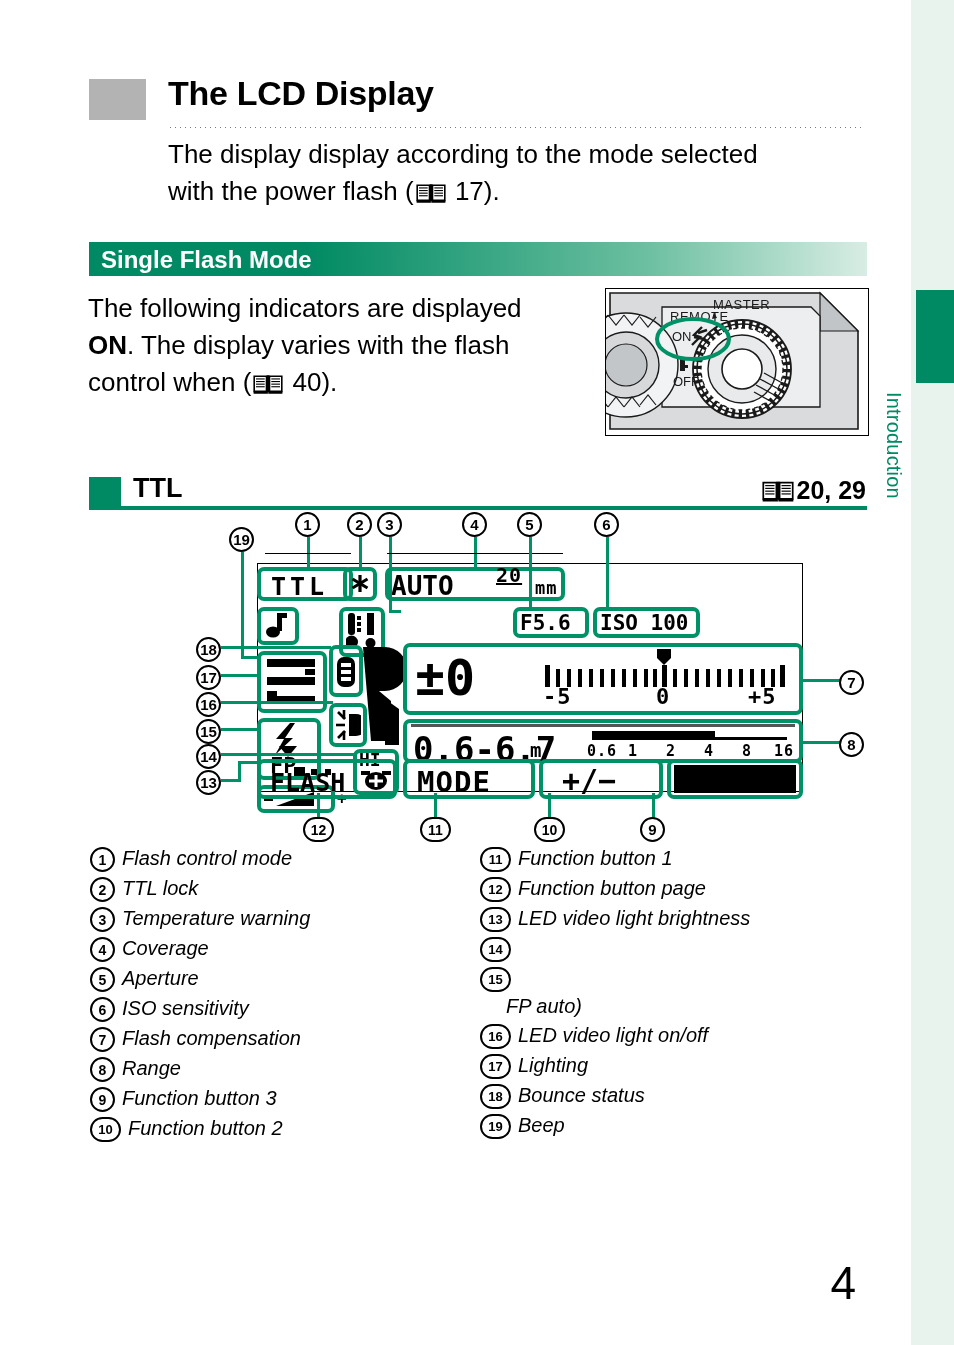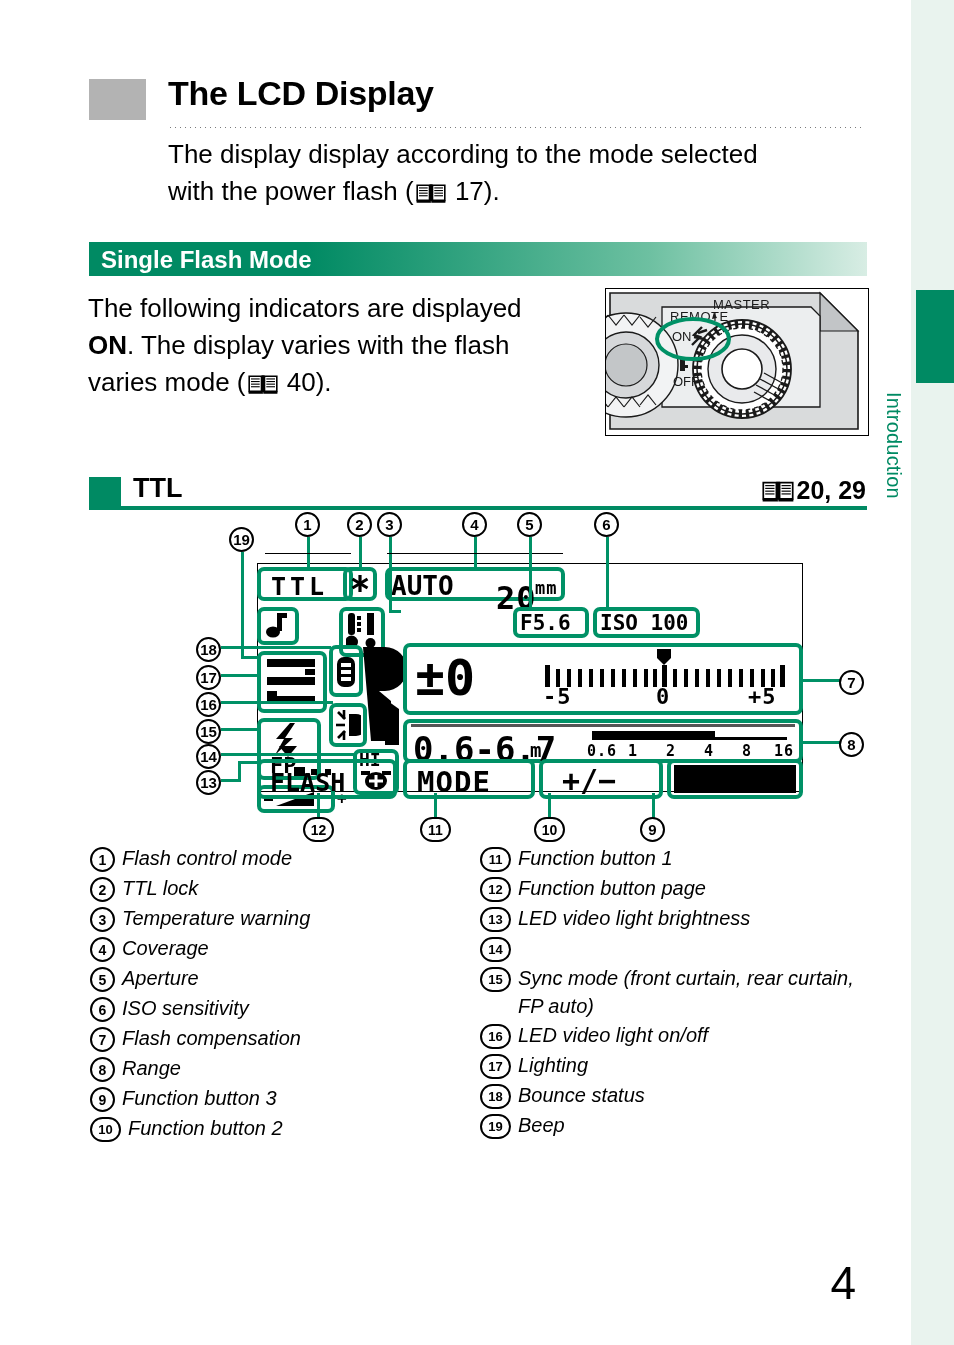--- a/index.html
+++ b/index.html
@@ -139,21 +139,21 @@
   #legend-right{position:absolute;left:480px;top:846px;width:400px;}
   .lrow{display:flex;align-items:flex-start;margin-bottom:4px;}
   .lnum{
     flex:0 0 auto;width:25px;height:25px;border:2px solid #000;border-radius:50%;
     box-sizing:border-box;font-size:14px;font-weight:bold;
     display:flex;align-items:center;justify-content:center;margin-right:7px;
     margin-top:1px;
   }
   .lnum.w{width:31px;border-radius:16px;font-size:13px;}
   .ltext{font-size:20px;font-style:italic;line-height:25px;color:#000;}
-  .cont{margin-left:38px;font-size:20px;font-style:italic;line-height:25px;}
+  .cont{margin-left:26px;font-size:20px;font-style:italic;line-height:25px;}
 
   
   #page-number{
     position:absolute;right:98px;bottom:35px;
     font-size:46px;color:#000;
   }
 </style>
 </head>
 <body>
 
@@ -186,21 +186,21 @@
           </g>
         </svg></span><span> 17).</span></div>
 </div>
 
 <div id="band"></div>
 <div id="band-label">Single Flash Mode</div>
 
 <div id="body-text">
   <div>The following indicators are displayed</div>
   <div><span class="b">ON</span><span>. The display varies with the flash</span></div>
-  <div class="lastline"><span>varies mode (</span><span class="book"><svg width="30" height="22" viewBox="0 0 30 22">
+  <div class="lastline"><span>control when (</span><span class="book"><svg width="30" height="22" viewBox="0 0 30 22">
           <g fill="none" stroke="#000" stroke-width="1.6">
             <path d="M1.2 3.2h12.3v15.2H1.2z"></path>
             <path d="M16.5 3.2h12.3v15.2H16.5z"></path>
           </g>
           <path d="M0.6 18.2h14.1l.3 2.6H0.6zM15.3 18.2h14.1v2.6H15.3z" fill="#000"></path>
           <path d="M13.6 2.2h2.9v17h-2.9z" fill="#000"></path>
           <g fill="#000">
             <rect x="3" y="5.4" width="8.7" height="1.1"></rect>
             <rect x="3" y="8" width="8.7" height="1.1"></rect>
             <rect x="3" y="10.6" width="8.7" height="1.1"></rect>
@@ -337,21 +337,21 @@
             <rect x="11" y="10" width="4" height="4"></rect>
             <rect x="11" y="16" width="4" height="4"></rect>
           <rect x="21" y="1" width="7" height="22"></rect>
           <circle cx="24.5" cy="31" r="5"></circle>
         </g>
       </svg>
     </div>
 
     <div class="hl" style="left:128px;top:4px;width:180px;height:34px;"></div>
     <div class="seg" style="left:134px;top:8px;font-size:26px;letter-spacing:0px;">AUTO</div>
-    <div class="seg" style="left:239px;top:16px;font-size:32px;">20</div>
+    <div class="seg" style="left:239px;top:0;font-size:20px;text-decoration:underline;">20</div>
     <div class="seg" style="left:278px;top:15px;font-size:17px;">mm</div>
 
     <div class="hl" style="left:256px;top:44px;width:76px;height:31px;"></div>
     <div class="seg" style="left:263px;top:48px;font-size:21px;letter-spacing:0px;">F5.6</div>
 
     <div class="hl" style="left:336px;top:44px;width:107px;height:31px;"></div>
     <div class="seg" style="left:343px;top:48px;font-size:21px;letter-spacing:0px;">ISO 100</div>
 
     <div class="hl" style="left:0px;top:44px;width:42px;height:38px;"></div>
     <div style="position:absolute;left:9px;top:49px;width:24px;height:28px;">
@@ -638,21 +638,20 @@
     </div>
     <div class="lrow">
       <div class="lnum w">13</div>
       <div class="ltext">LED video light brightness</div>
     </div>
     <div class="lrow">
       <div class="lnum w">14</div>
     </div>
     <div class="lrow">
       <div class="lnum w">15</div>
-      <div class="ltext">Sync mode (front curtain, rear curtain,</div>
     </div>
     <div class="cont" style="margin-top: -2px; margin-bottom: 4px;">FP auto)</div>
     <div class="lrow">
       <div class="lnum w">16</div>
       <div class="ltext">LED video light on/off</div>
     </div>
     <div class="lrow">
       <div class="lnum w">17</div>
       <div class="ltext">Lighting</div>
     </div>

